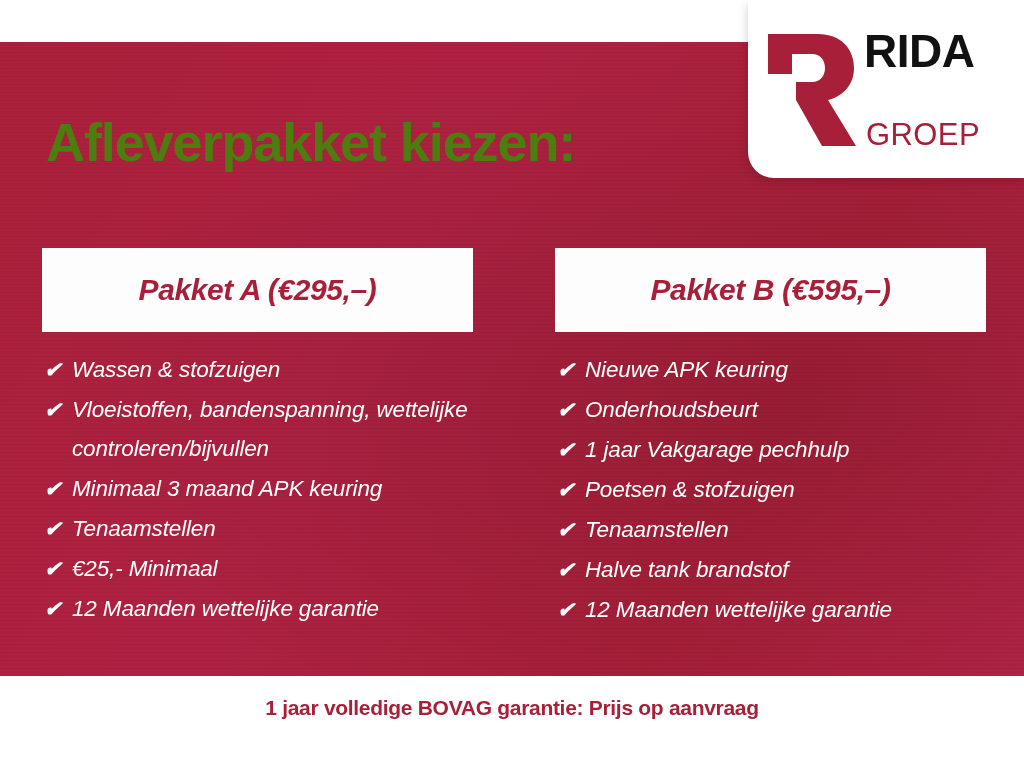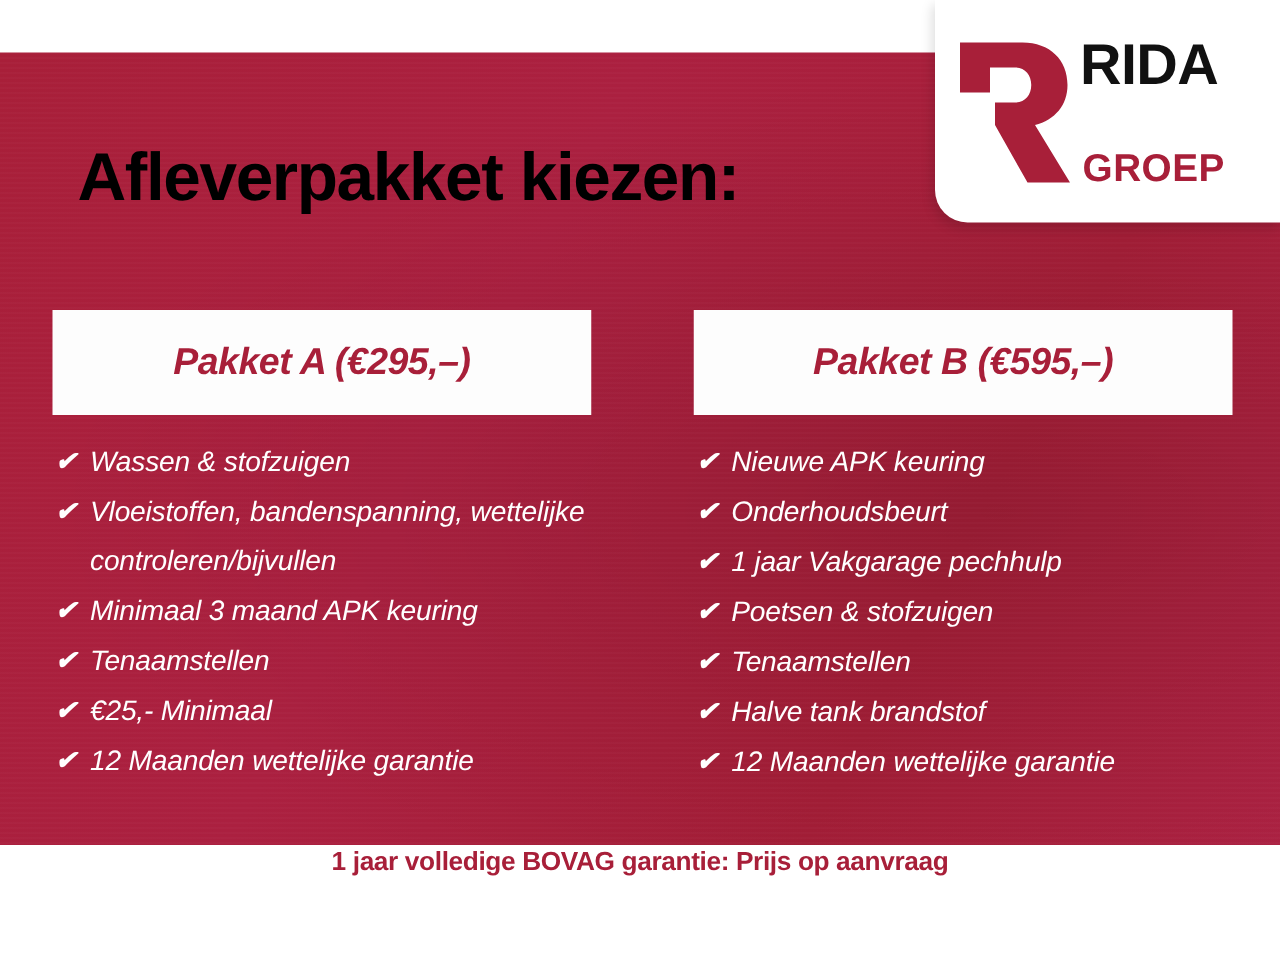--- a/index.html
+++ b/index.html
@@ -45,27 +45,26 @@
         rgba(0,0,0,0.0) 4px);
     pointer-events: none;
   }
 
   
   #page-title {
     position: absolute;
     left: 46px;
     top: 78px;
     width: 700px;
-    color: #000000;
+    color: #4d7c0f;
     font-size: 54px;
     line-height: 1.05;
     font-weight: 800;
     letter-spacing: -1.1px;
     white-space: nowrap;
-    margin-left: 16px;
   }
 
   
   #logo-card {
     position: absolute;
     right: 0;
     top: 0;
     width: 276px;
     height: 178px;
     background: #ffffff;
@@ -92,21 +91,21 @@
   }
   #logo-primary {
     color: #111111;
     font-size: 46px;
     font-weight: 800;
     letter-spacing: -0.5px;
   }
   #logo-secondary {
     color: #a81f39;
     font-size: 31px;
-    font-weight: 700;
+    font-weight: 400;
     letter-spacing: 0.4px;
     margin-top: 5px;
     margin-left: 2px;
   }
 
   
   .package-col {
     position: absolute;
     top: 248px;
     width: 431px;
@@ -166,21 +165,21 @@
   #footer-band {
     position: absolute;
     left: 0;
     top: 676px;
     width: 1024px;
     height: 92px;
     background: #ffffff;
     display: flex;
     align-items: flex-start;
     justify-content: center;
-    padding-top: 2px;
+    padding-top: 20px;
     box-sizing: border-box;
   }
   #footer-text {
     color: #a81f39;
     font-size: 21px;
     font-weight: 800;
     letter-spacing: -0.3px;
     white-space: nowrap;
   }
 </style>

